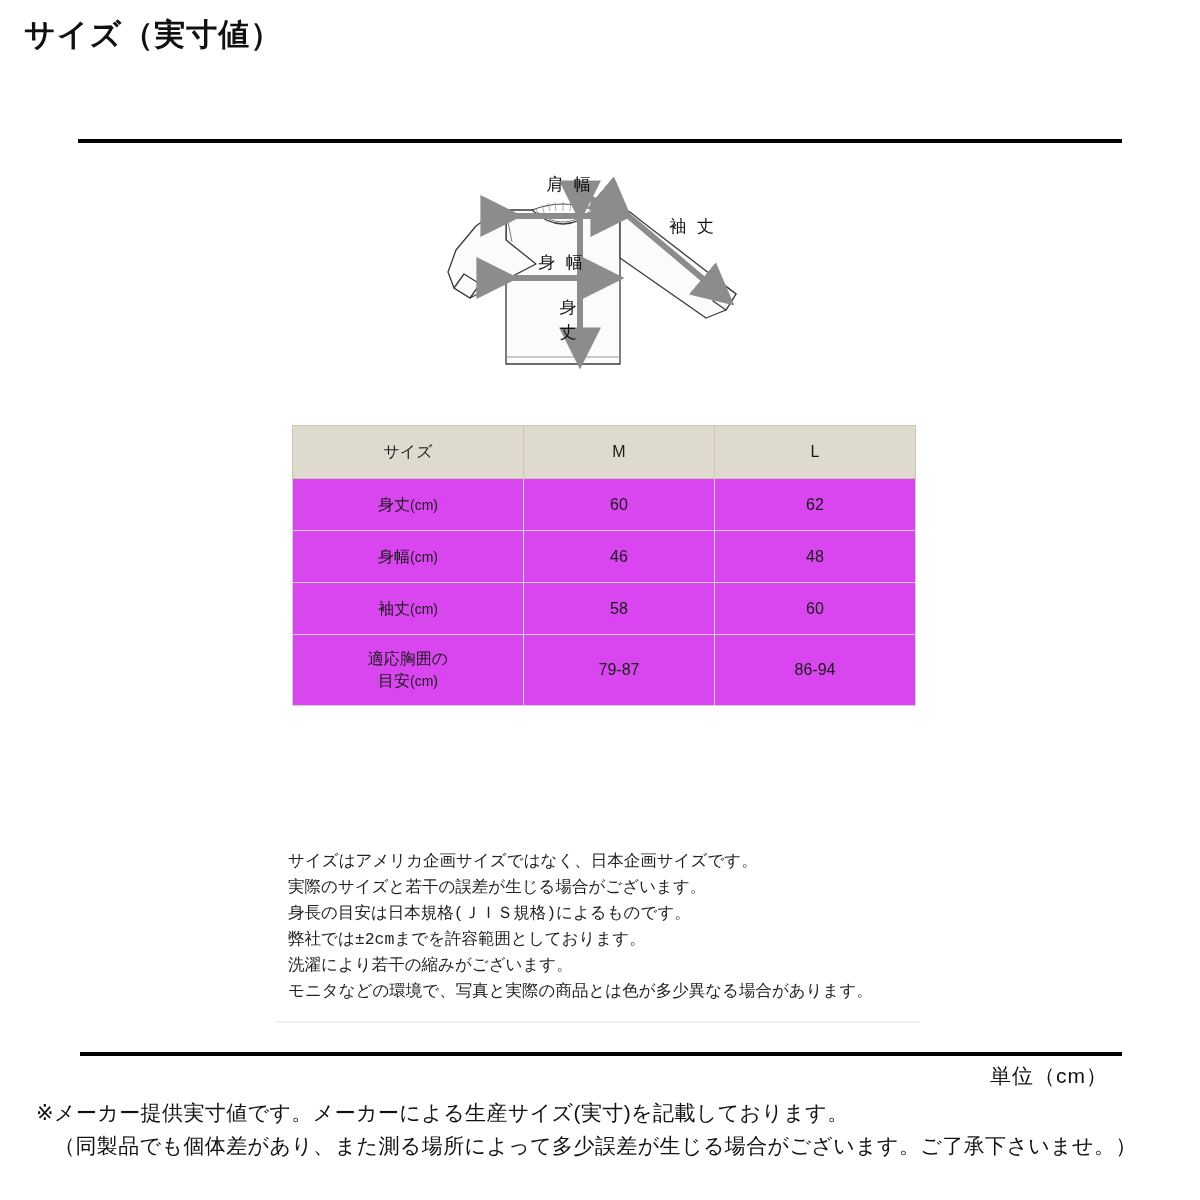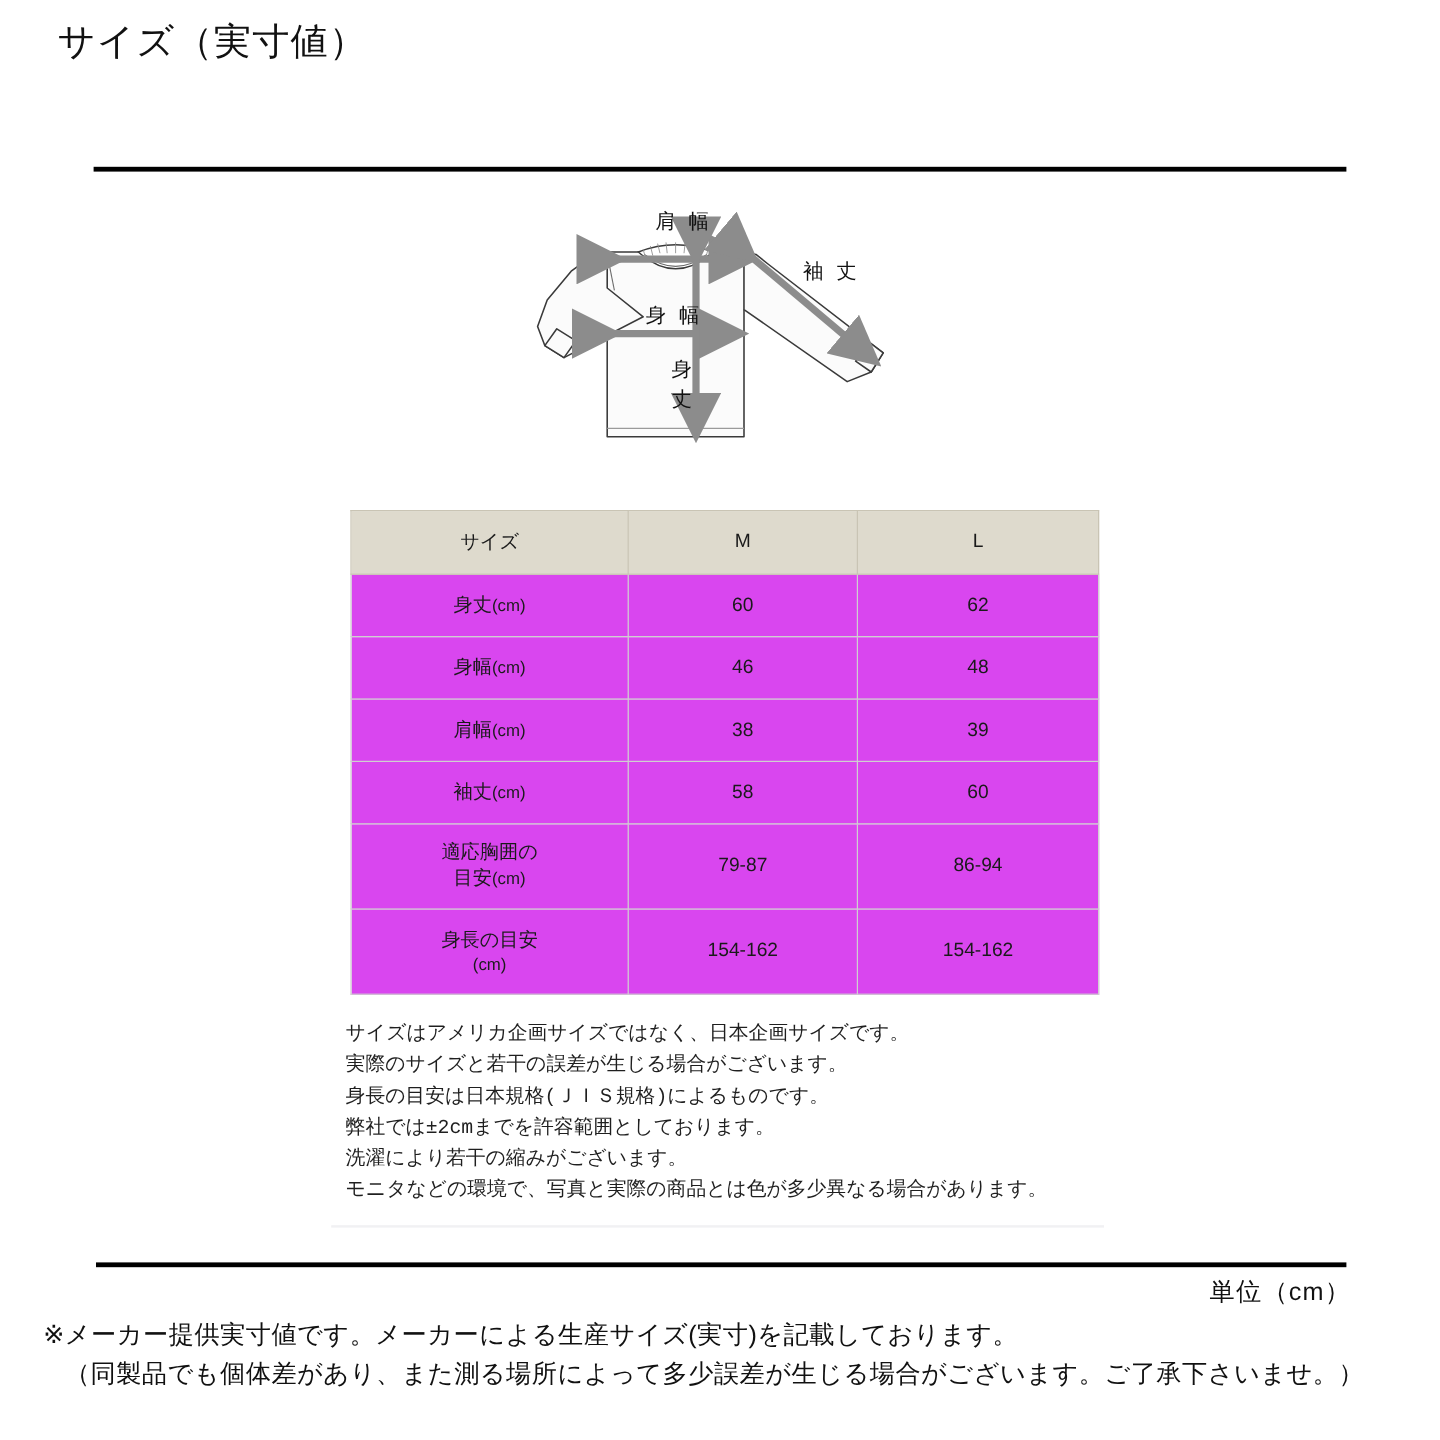--- a/index.html
+++ b/index.html
@@ -15,25 +15,24 @@
     color: #1a1a1a;
     overflow: hidden;
   }
 
   
   .page-title {
     position: absolute;
     left: 24px;
     top: 14px;
     font-size: 31px;
-    font-weight: normal;
+    font-weight: bold;
     letter-spacing: 1px;
     color: #111111;
     white-space: nowrap;
-    margin-left: 24px;
   }
 
   
   .top-rule {
     position: absolute;
     left: 78px;
     top: 139px;
     width: 1044px;
     height: 4px;
     background: #000000;
@@ -117,21 +116,21 @@
     left: 80px;
     top: 1052px;
     width: 1042px;
     height: 4px;
     background: #000000;
   }
 
   
   .unit-label {
     position: absolute;
-    right: 74px;
+    right: 92px;
     top: 1062px;
     font-size: 21px;
     letter-spacing: 1px;
     color: #111111;
     white-space: nowrap;
   }
 
   
   .footnotes {
     position: absolute;
@@ -239,47 +238,32 @@
     </tr>
     <tr>
       <td class="row-label">
         <span>身幅</span><span class="unit">(cm)</span>
       </td>
       <td class="val">46</td>
       <td class="val">48</td>
     </tr>
     <tr>
       <td class="row-label">
-        <span>肩幅</span><span class="unit">(cm)</span>
-      </td>
-      <td class="val">38</td>
-      <td class="val">39</td>
-    </tr>
-    <tr>
-      <td class="row-label">
         <span>袖丈</span><span class="unit">(cm)</span>
       </td>
       <td class="val">58</td>
       <td class="val">60</td>
     </tr>
     <tr class="tall">
       <td class="row-label">
         <div>適応胸囲の</div>
         <div><span>目安</span><span class="unit">(cm)</span></div>
       </td>
       <td class="val">79-87</td>
       <td class="val">86-94</td>
-    </tr>
-    <tr class="tall">
-      <td class="row-label">
-        <div>身長の目安</div>
-        <div class="unit">(cm)</div>
-      </td>
-      <td class="val">154-162</td>
-      <td class="val">154-162</td>
     </tr>
   </tbody>
 </table>
 
 <div class="notes">
   <div class="note-line">サイズはアメリカ企画サイズではなく、日本企画サイズです。</div>
   <div class="note-line">実際のサイズと若干の誤差が生じる場合がございます。</div>
   <div class="note-line">身長の目安は日本規格(ＪＩＳ規格)によるものです。</div>
   <div class="note-line">弊社では±2cmまでを許容範囲としております。</div>
   <div class="note-line">洗濯により若干の縮みがございます。</div>

